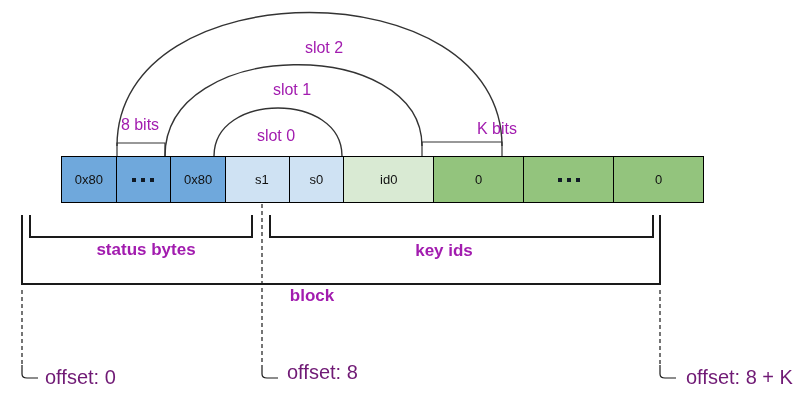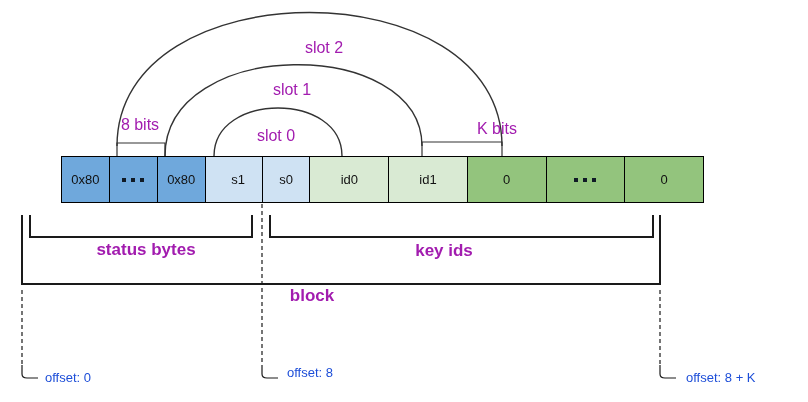--- a/index.html
+++ b/index.html
@@ -30,23 +30,23 @@
     color: #a21caf;
   }
   .lbl.bold {
     font-weight: bold;
     font-size: 17px;
   }
   .off {
     position: absolute;
     white-space: nowrap;
     transform: translateY(-50%);
-    font-size: 13px;
+    font-size: 20px;
     line-height: 1;
-    color: #1d4ed8;
+    color: #701a75;
   }
   .byte-row {
     position: absolute;
     left: 20px;
     top: 156px;
     width: 643px;
     height: 47px;
     box-sizing: border-box;
     border: 1px solid #000000;
     display: flex;
@@ -128,23 +128,20 @@
       </div>
       <div class="cell k-status_slot" style="flex: 484 0 0px; padding-left: 9px;">
         <span>s1</span>
       </div>
       <div class="cell k-status_slot" style="flex: 484 0 0px;">
         <span>s0</span>
       </div>
       <div class="cell k-key_slot" style="flex: 802 0 0px;">
         <span>id0</span>
       </div>
-      <div class="cell k-key_slot" style="flex: 802 0 0px;">
-        <span>id1</span>
-      </div>
       <div class="cell k-key" style="flex: 802 0 0px;">
         <span>0</span>
       </div>
       <div class="cell k-key" style="flex: 802 0 0px;">
         <span class="dots">
           <i></i>
           <i></i>
           <i></i>
         </span>
       </div>

